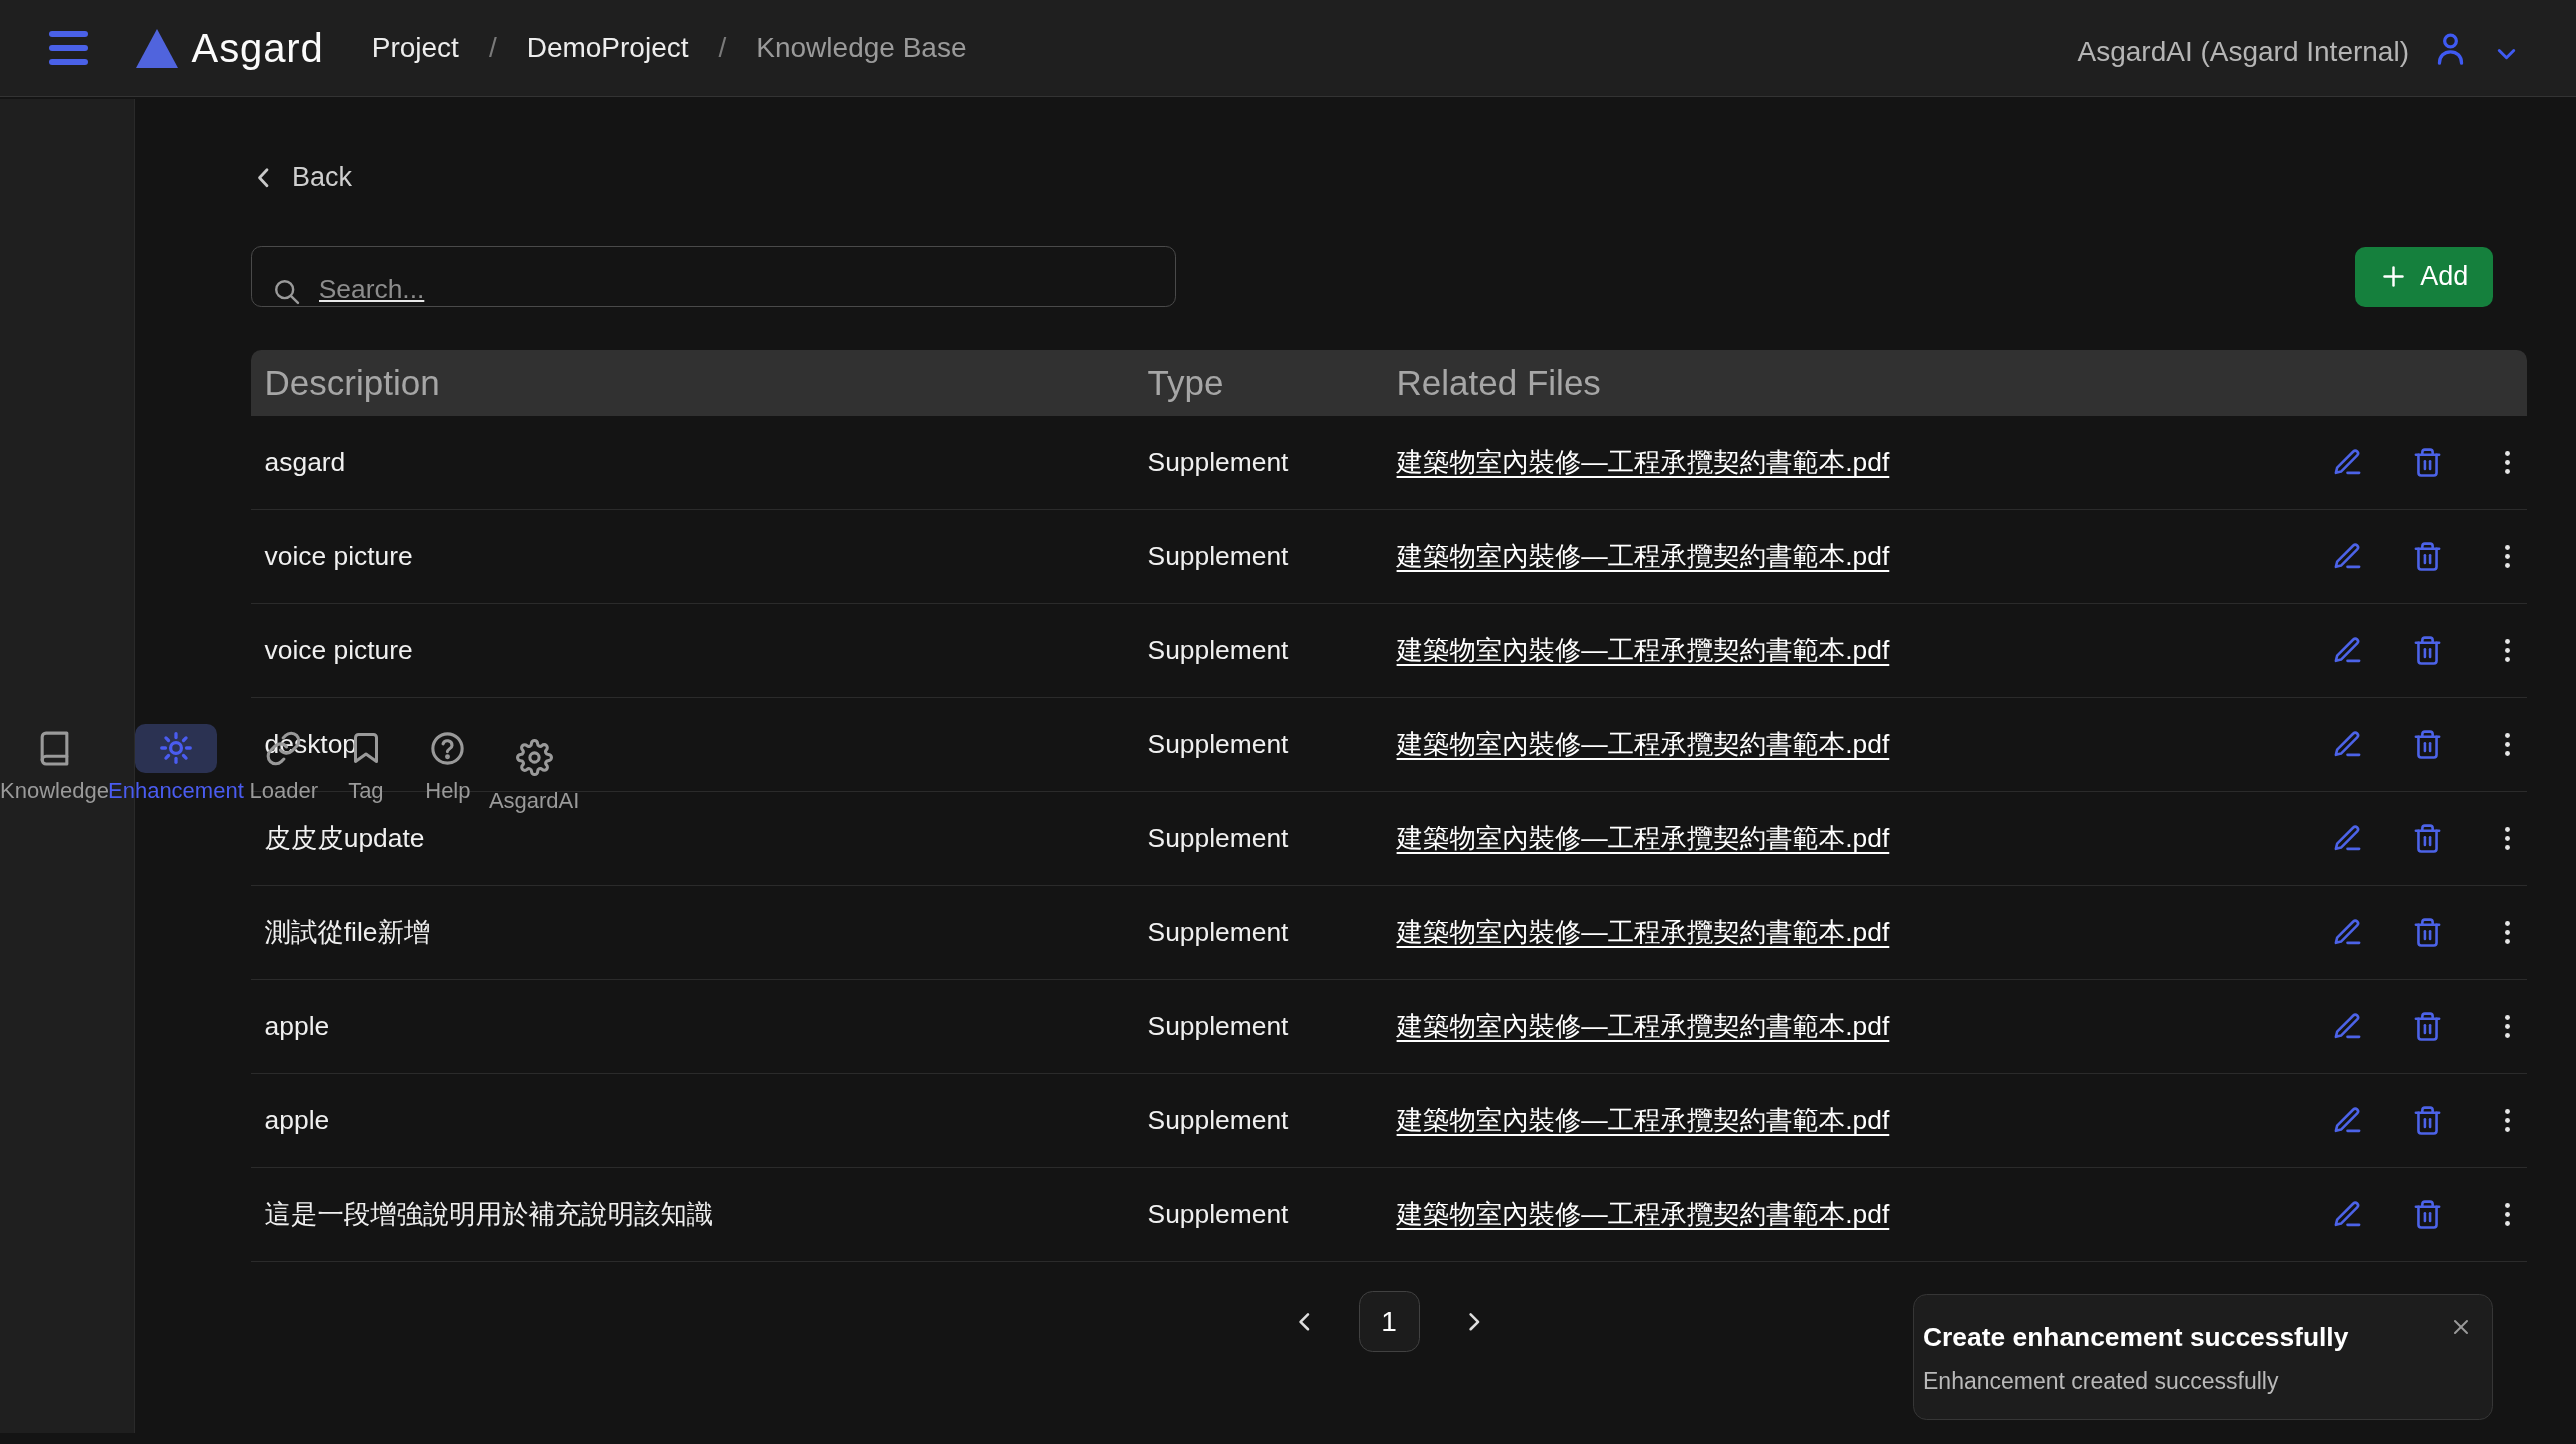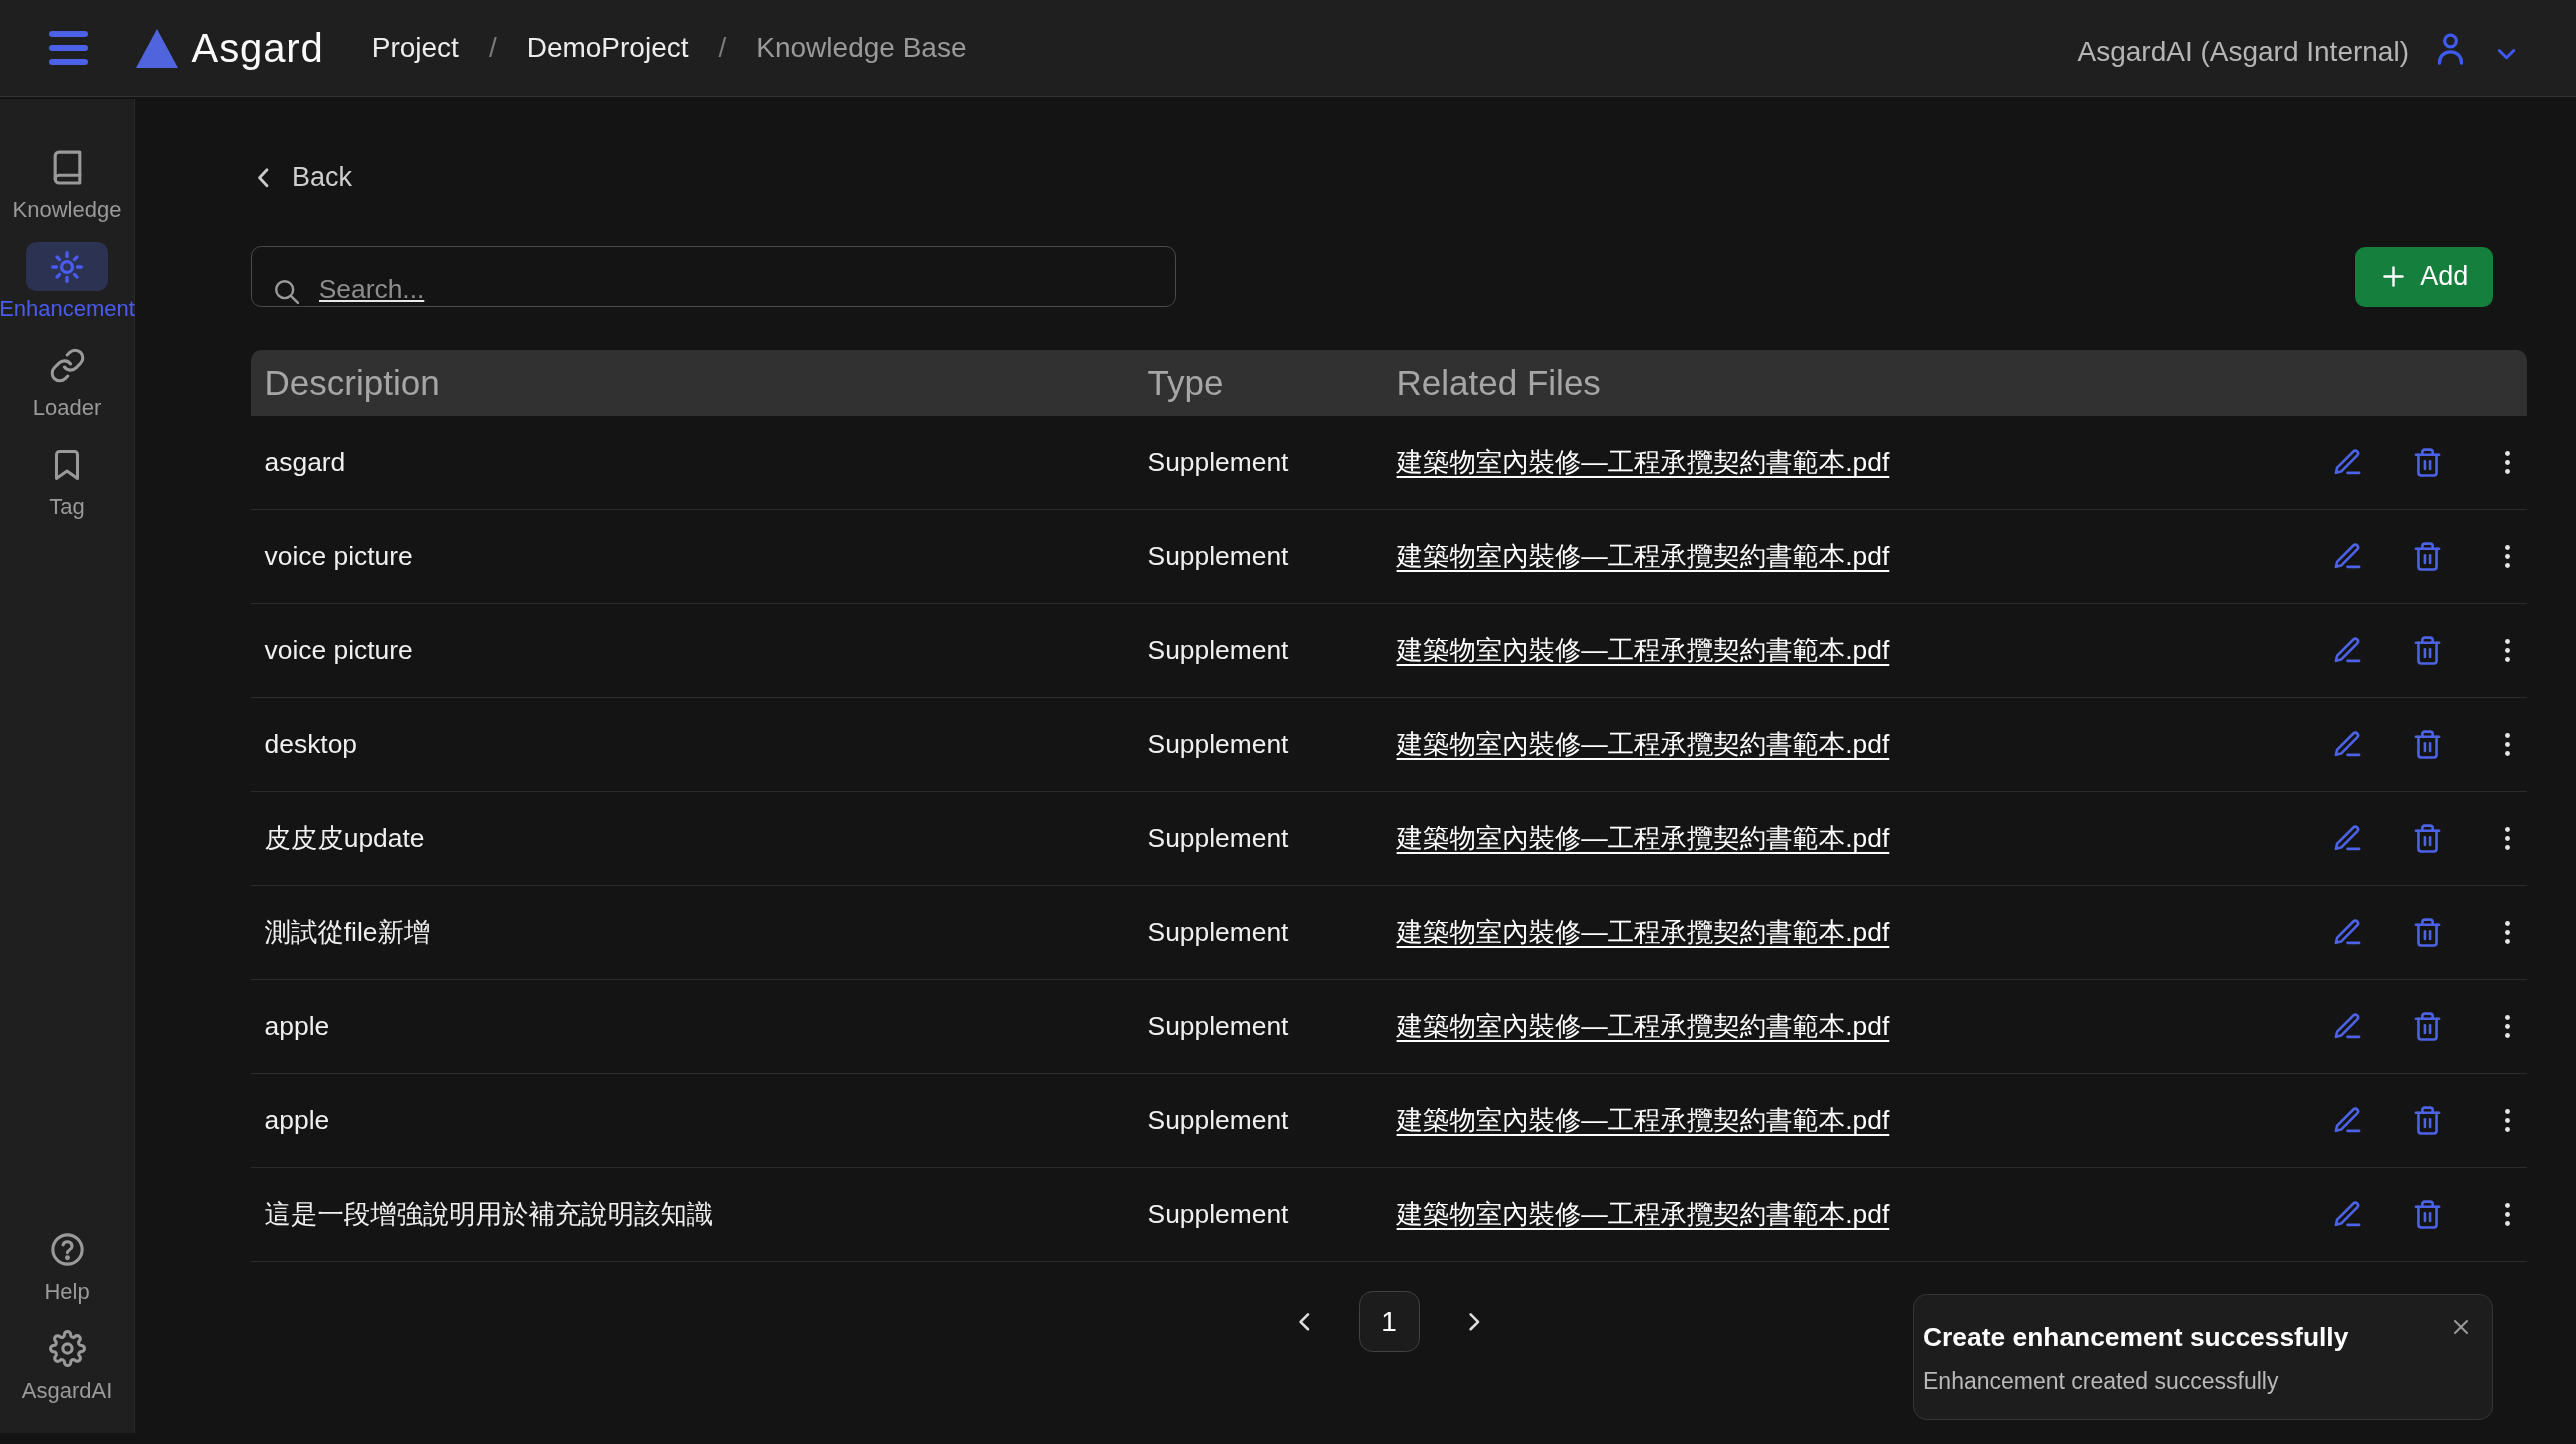--- a/index.html
+++ b/index.html
@@ -33,21 +33,21 @@
   .breadcrumb .crumb.current { color: #9a9a9a; cursor: default; }
   .header-right { margin-left: auto; display: flex; align-items: flex-end; gap: 22px; }
   .account-label { font-size: 28px; color: #b5b5b5; }
   .icon { display: inline-flex; align-items: center; justify-content: center; }
 
   
   .sidebar {
     position: absolute; top: 99px; left: 0; bottom: 12px; width: 135px;
     background: #1f1f1f;
     border-right: 1.7px solid #2a2a2a;
-    display: flex; flex-direction: column; align-items: center;
+    display: flex; flex-direction: row; align-items: center;
     padding: 44px 0 29px 0;
     z-index: 10;
   }
   .side-item {
     display: flex; flex-direction: column; align-items: center;
     margin-bottom: 19px; cursor: pointer; width: 100%;
     color: #9a9a9a; font-size: 22px;
   }
   .side-item .pill { width: 82px; height: 49px; border-radius: 10.2px; display: flex; align-items: center; justify-content: center; }
   .side-item.active .pill { background: #2b3252; }

